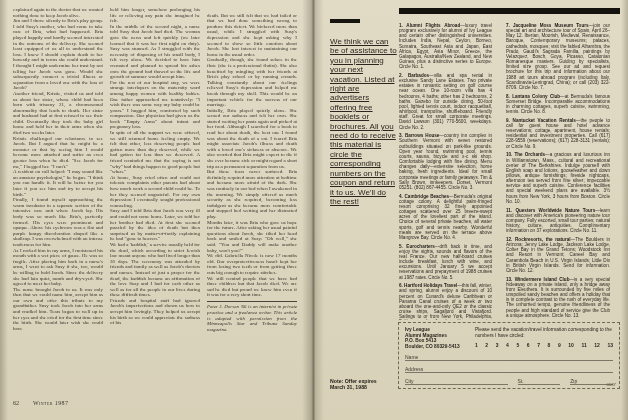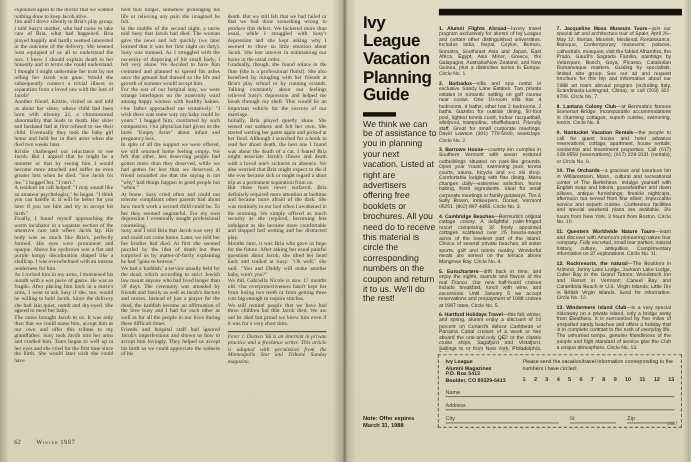--- a/index.html
+++ b/index.html
@@ -31,21 +31,21 @@
     text-align:justify; color:#36322a; }
   .page-footer { position:absolute; left:13px; top:400px; font-family:"Liberation Serif", serif;
     font-size:6px; color:#3c382e; display:flex; gap:14px; align-items:baseline; }
   .issue { font-variant:small-caps; letter-spacing:.4px; }
 
   
   .ad-title-col { position:absolute; left:330px; top:13px; width:67px; }
   .ad-title { font-size:15.5px; font-weight:bold; line-height:16.5px;
     letter-spacing:-0.4px; color:#16140e; }
   .title-rule { width:30px; height:4px; background:#16140e; margin-top:6px; }
-  .ad-intro { margin-top:2px; font-size:8px; line-height:9.4px; color:#2b2720; }
+  .ad-intro { margin-top:14px; font-size:8px; line-height:9.4px; color:#2b2720;text-decoration:underline; }
   .ad-note { position:absolute; left:330px; top:378px; width:66px;
     font-size:5.2px; font-weight:bold; line-height:6px; white-space:pre-line; color:#25221b; }
 
   .ad-bar { position:absolute; left:399px; top:8px; width:221px; height:6px; background:#15130e; }
 
   .listings { position:absolute; top:23px; height:297px; overflow:hidden; }
   .listings-a { left:399px; width:93px; }
   .listings-b { left:506px; width:104px; }
   .listing { font-size:4.6px; line-height:5.15px; text-align:justify;
     margin-bottom:3.6px; color:#2e2a23; }
@@ -102,21 +102,20 @@
   <div class="page-footer">
     <span>62</span>
     <span class="issue">Winter 1987</span>
   </div>
 
   <div class="gutter"></div>
   <div class="edge-left"></div>
   <div class="edge-right"></div>
 
   <div class="ad-title-col">
-    <div class="ad-title">Ivy League Vacation Planning Guide</div>
     <div class="title-rule"></div>
     <div class="ad-intro">We think we can be of assistance to you in planning your next vacation. Listed at right are advertisers offering free booklets or brochures. All you need do to receive this material is circle the corresponding numbers on the coupon and return it to us. We'll do the rest!</div>
   </div>
   <div class="ad-note">Note: Offer expires
 March 31, 1988</div>
 
   <div class="ad-bar"></div>
 
   <div class="listings listings-a">
       <p class="listing"><b>1. Alumni Flights Abroad</b><span>—luxury travel program exclusively for alumni of Ivy League and certain other distinguished universities. Includes India, Nepal, Ceylon, Borneo, Sumatra, Southeast Asia and Japan, East Africa, Egypt, Asia Minor, Greece, the Galapagos, Australia/New Zealand, and New Guinea, plus a distinctive series to Europe. Circle No. 1.</span></p>

